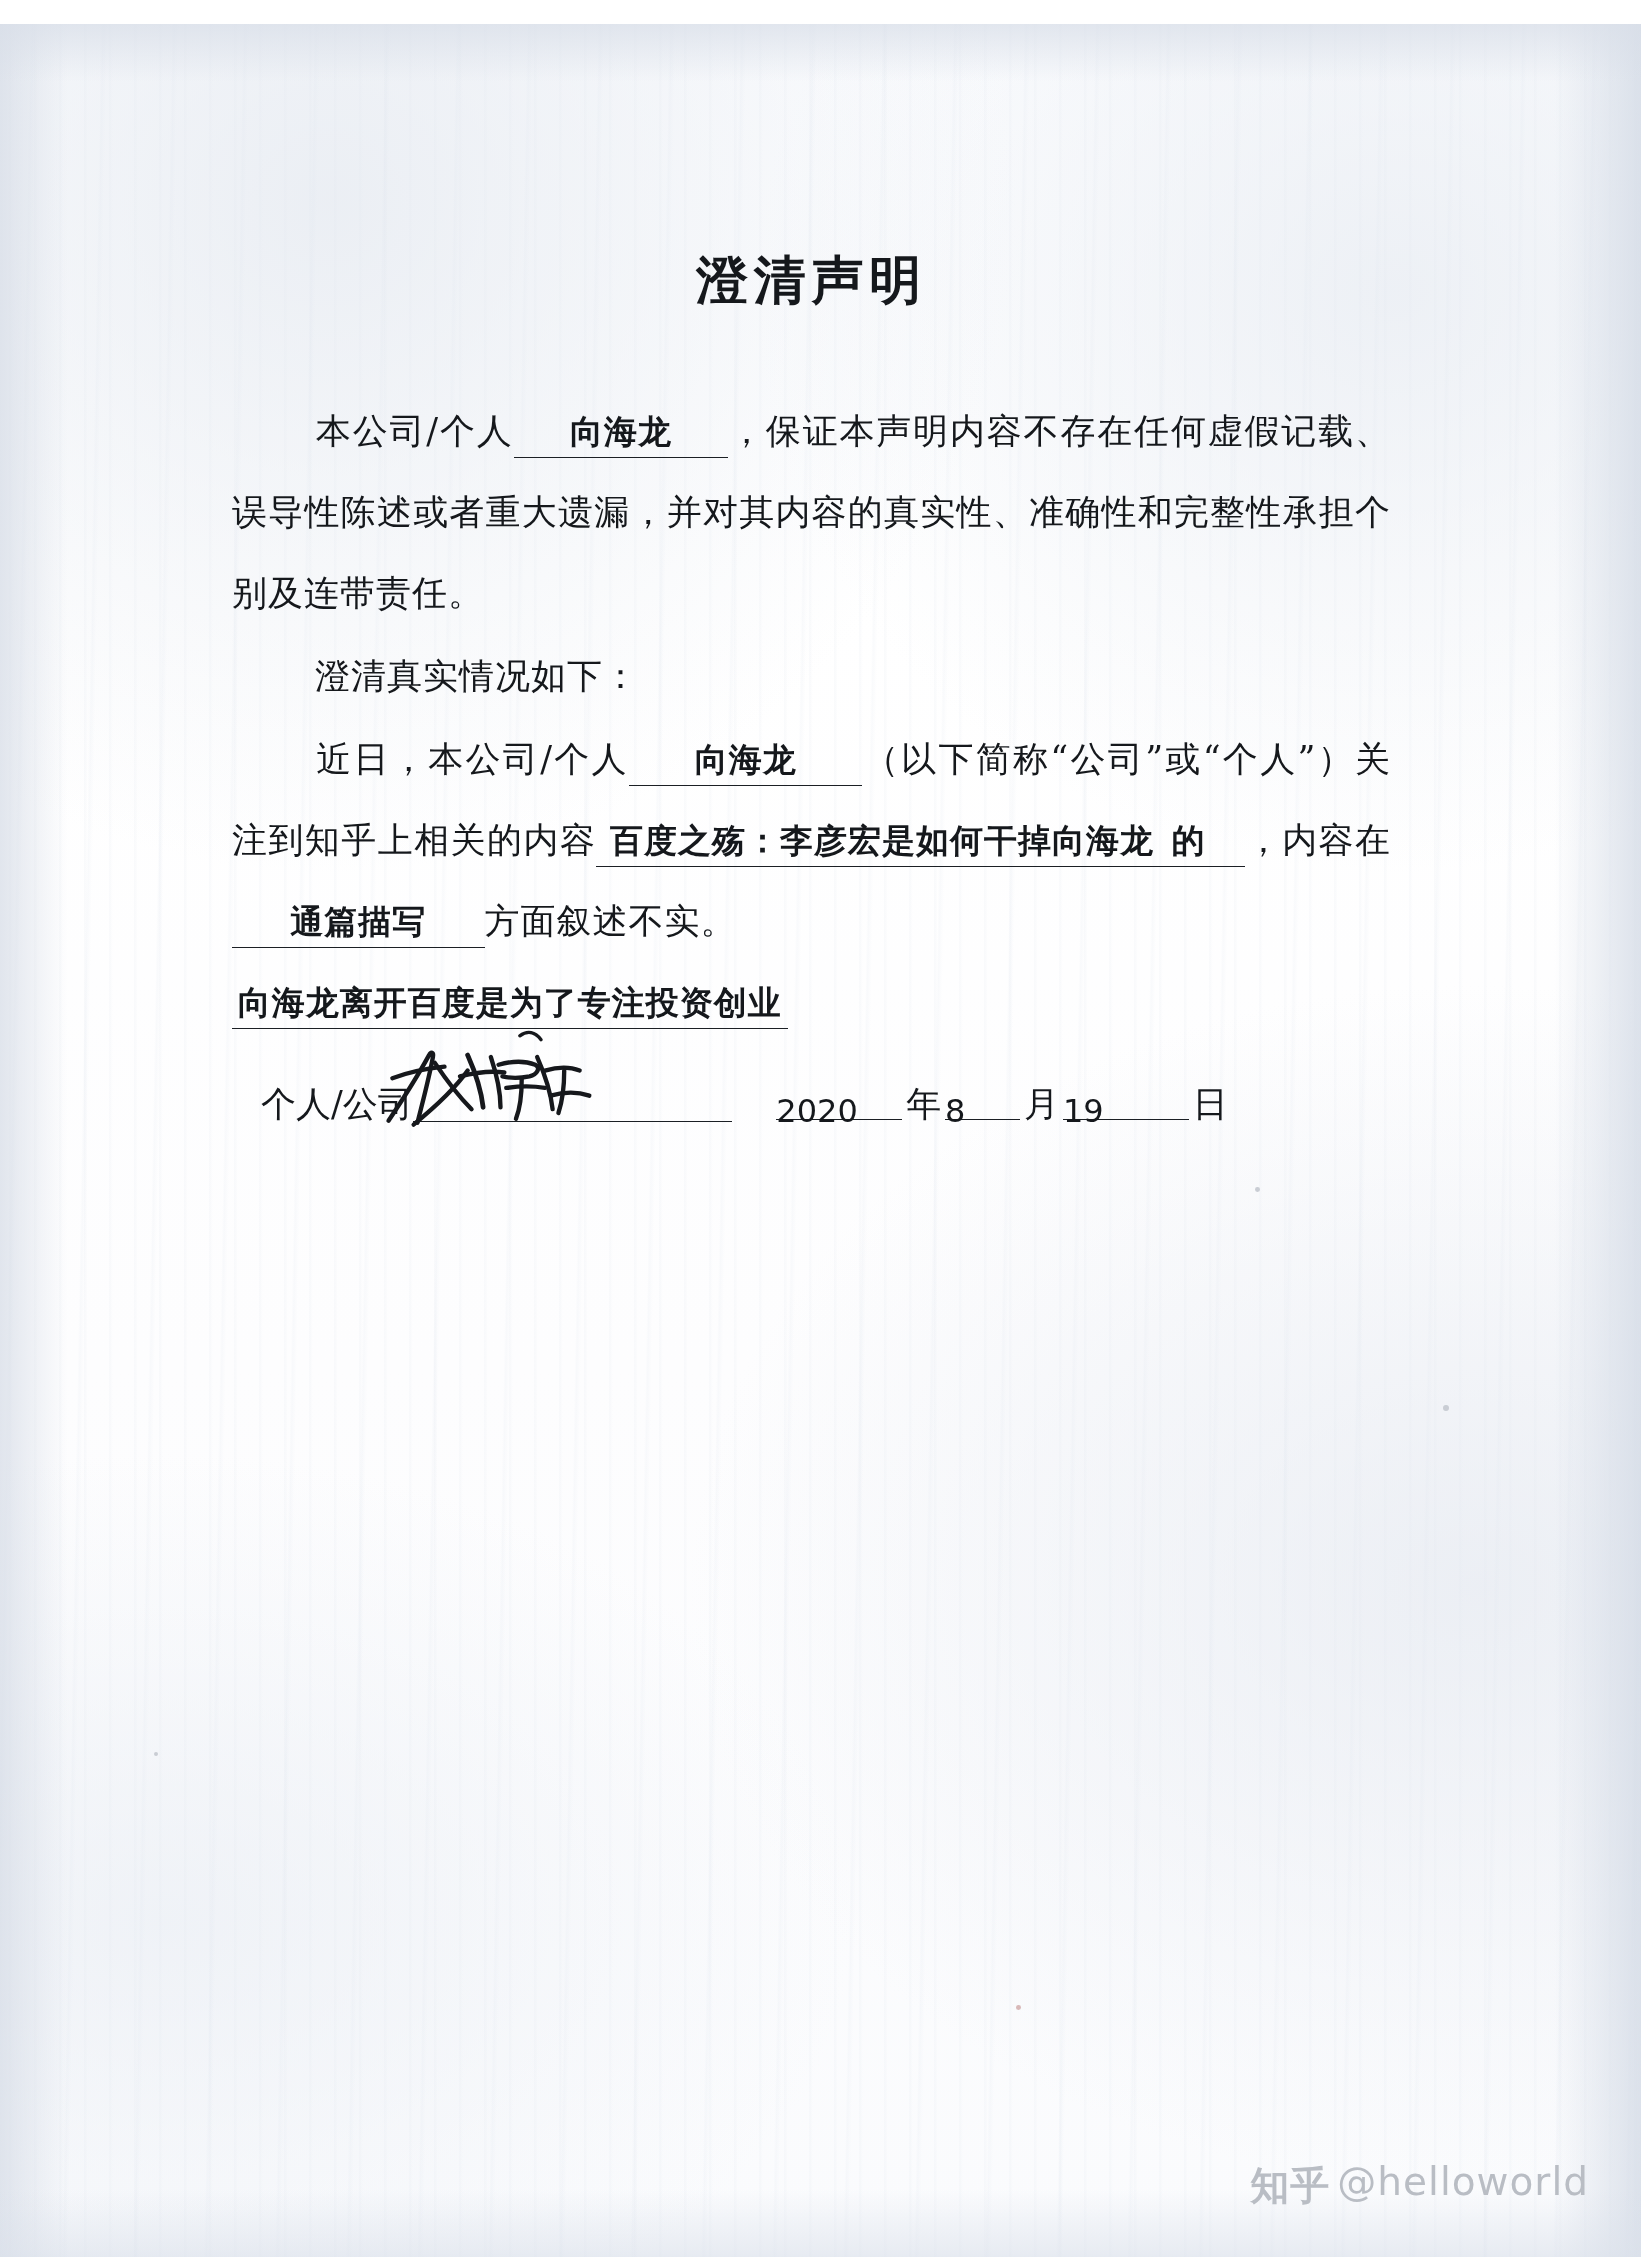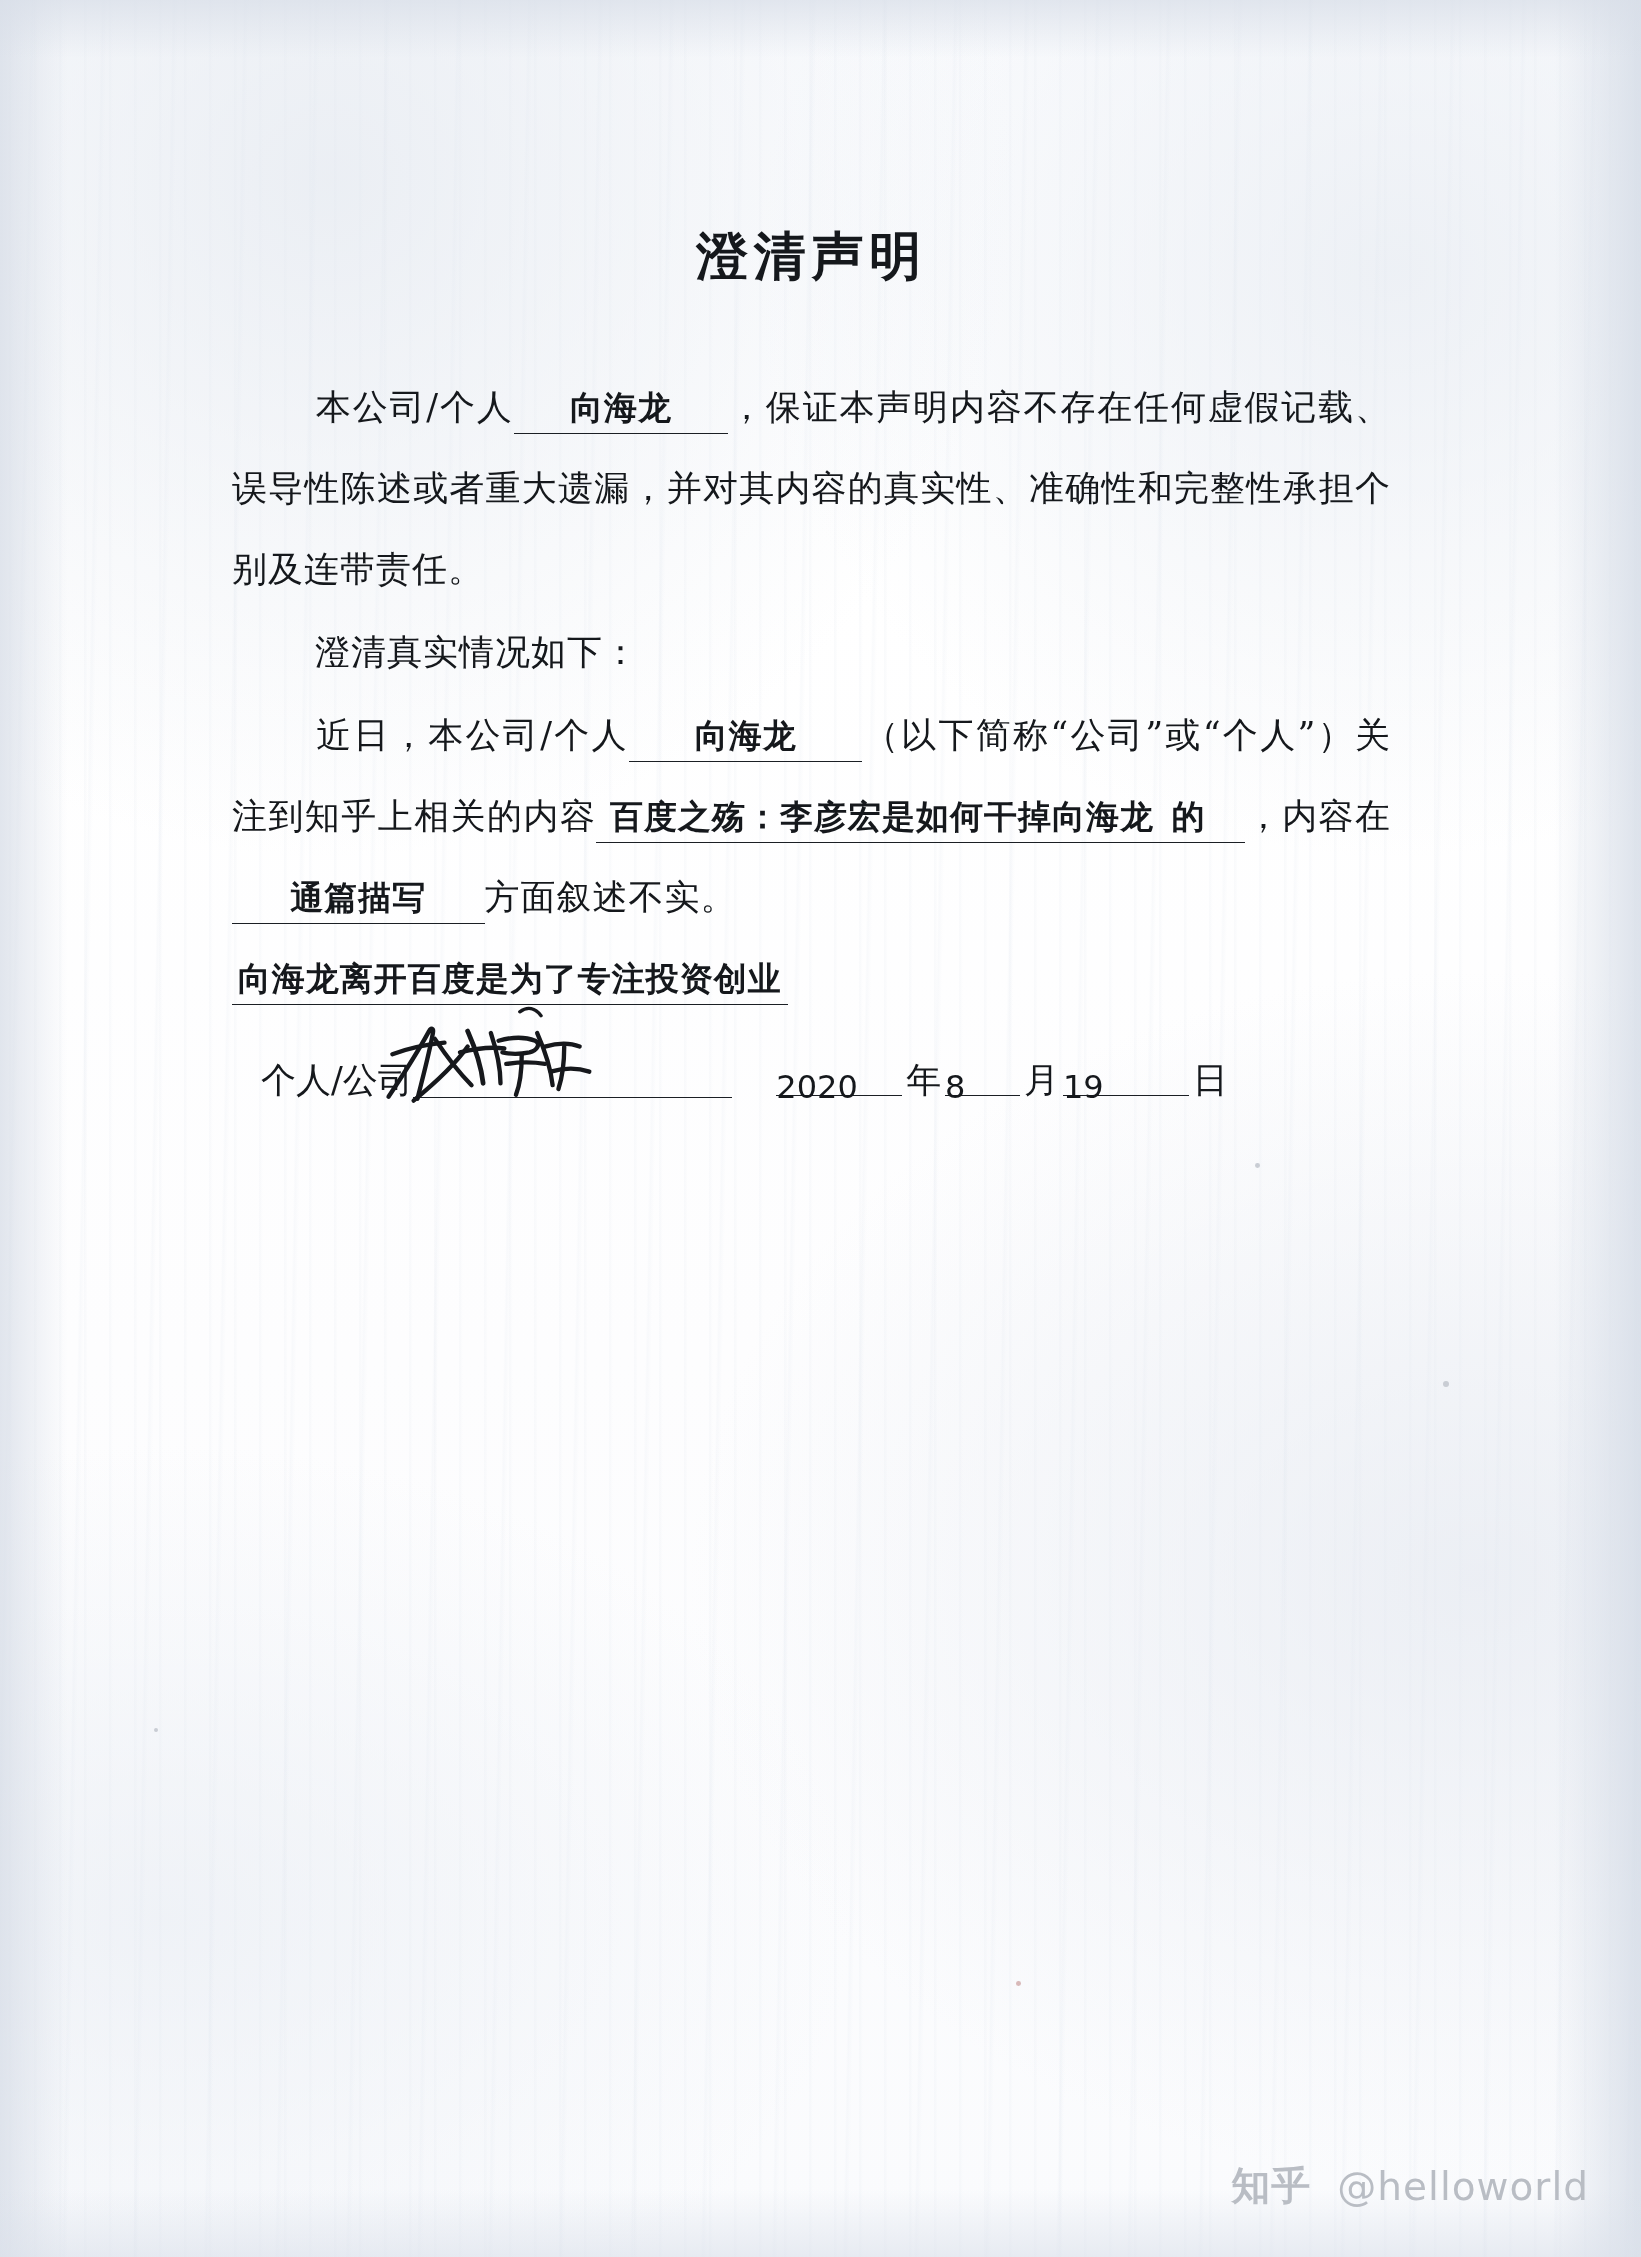--- a/index.html
+++ b/index.html
@@ -18,20 +18,21 @@
   
   .page {
     position: absolute;
     inset: 0;
     background:
       radial-gradient(ellipse 70% 50% at 20% 8%, rgba(232,236,242,0.85) 0%, rgba(255,255,255,0) 60%),
       radial-gradient(ellipse 60% 40% at 85% 12%, rgba(233,237,243,0.8) 0%, rgba(255,255,255,0) 65%),
       radial-gradient(ellipse 80% 45% at 90% 70%, rgba(230,234,241,0.75) 0%, rgba(255,255,255,0) 60%),
       radial-gradient(ellipse 70% 35% at 10% 85%, rgba(234,238,244,0.7) 0%, rgba(255,255,255,0) 60%),
       linear-gradient(180deg, #fbfcfe 0%, #ffffff 25%, #fdfdfe 60%, #fafbfd 100%);
+    margin-top: 24px;
   }
   
   .streaks {
     position: absolute;
     inset: 0;
     background-image: repeating-linear-gradient(
       90deg,
       rgba(226,231,238,0.0) 0px,
       rgba(226,231,238,0.0) 8.7px,
       rgba(223,229,237,0.35) 9.7px,
@@ -168,22 +169,22 @@
   
   .watermark {
     position: absolute;
     right: 52px;
     bottom: 44px;
     font-size: 39px;
     color: #b9bdc4;
     font-family: "DejaVu Sans", "Liberation Sans", sans-serif;
     letter-spacing: 1px;
     display: flex;
-    align-items: center;
-    gap: 26px;
+    align-items: flex-start;
+    gap: 7px;
   }
   .wm-logo {
     font-size: 39px;
     font-weight: 700;
     color: #b9bdc4;
     font-family: "DejaVu Sans", "Liberation Sans", sans-serif;
   }
   .speck {
     position: absolute;
     background: #c9cdd4;

